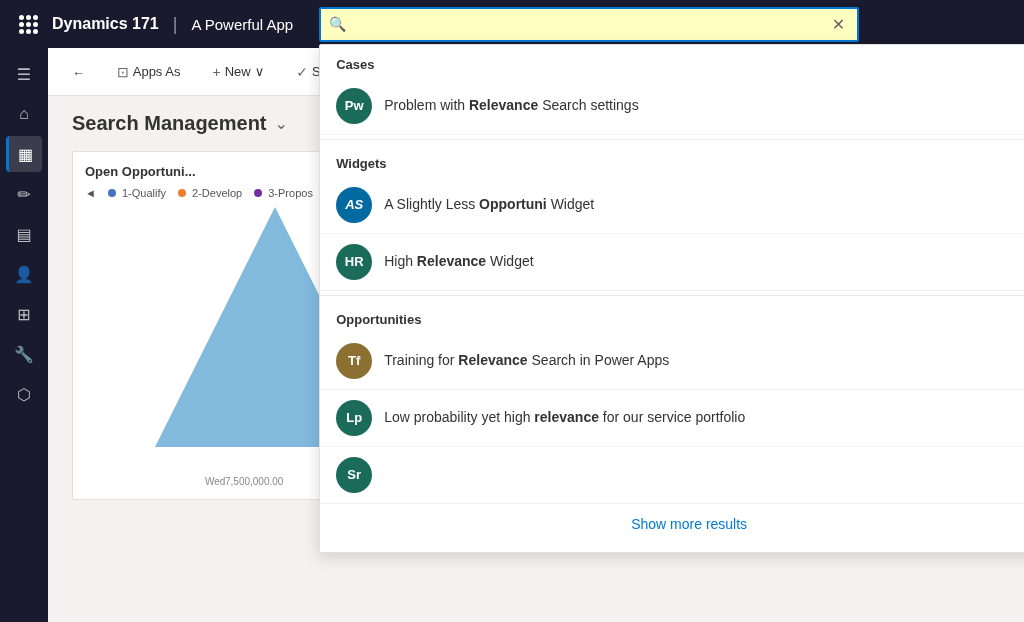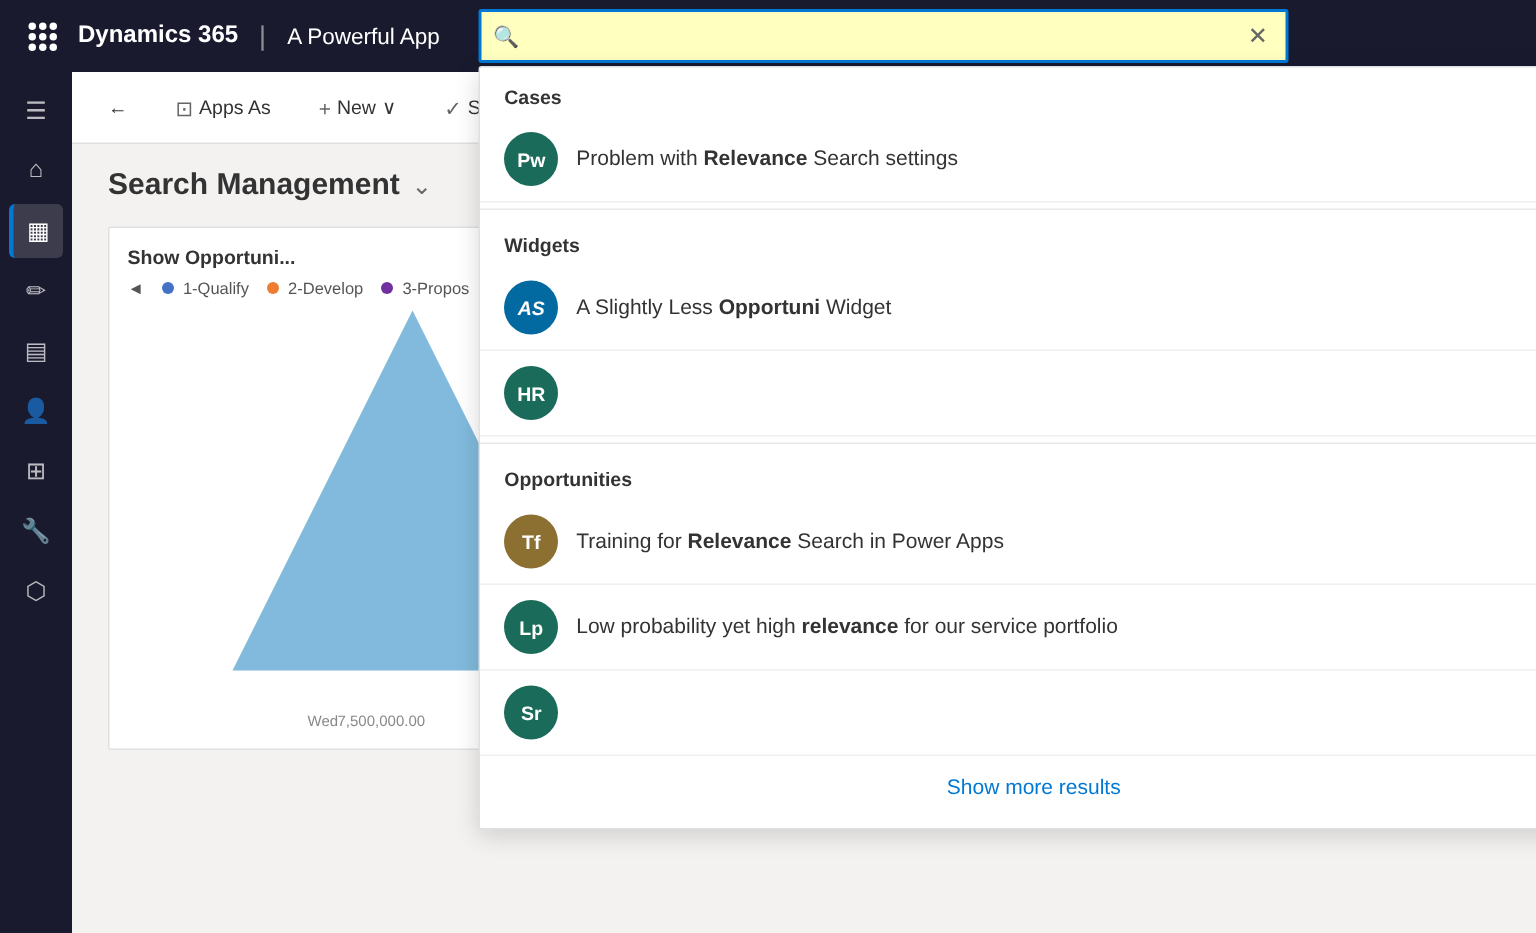--- a/index.html
+++ b/index.html
@@ -276,21 +276,21 @@
         <div class="dot"></div>
       <div class="dot"></div>
         <div class="dot"></div>
         <div class="dot"></div>
       <div class="dot"></div>
         <div class="dot"></div>
         <div class="dot"></div>
     </div>
   </div>
   <div class="brand-section">
-    <span class="brand-name">Dynamics 365</span>
+    <span class="brand-name">Dynamics 171</span>
     <span class="brand-divider">|</span>
     <span class="app-name">A Powerful App</span>
   </div>
 
   <div class="search-container">
     <div class="search-input-wrapper">
       <span class="search-icon-inner">🔍</span>
       <span class="search-clear">✕</span>
     </div>
 
@@ -301,20 +301,21 @@
           <span class="result-text">Problem with <strong>Relevance</strong> Search settings</span>
         </div>
         <hr class="section-divider">
         <div class="search-section-header">Widgets</div>
         <div class="search-result-item">
           <div class="result-avatar" style="background: #0369a1; font-style: italic;">AS</div>
           <span class="result-text">A Slightly Less <strong>Opportuni</strong> Widget</span>
         </div>
         <div class="search-result-item">
           <div class="result-avatar" style="background: rgb(27, 107, 90);">HR</div>
+          <span class="result-text">High <strong>Relevance</strong> Widget</span>
         </div>
         <hr class="section-divider">
         <div class="search-section-header">Opportunities</div>
         <div class="search-result-item">
           <div class="result-avatar" style="background: rgb(139, 112, 49);">Tf</div>
           <span class="result-text">Training for <strong>Relevance</strong> Search in Power Apps</span>
         </div>
         <div class="search-result-item">
           <div class="result-avatar" style="background: rgb(27, 107, 90);">Lp</div>
           <span class="result-text">Low probability yet high <strong>relevance</strong> for our service portfolio</span>
@@ -363,21 +364,21 @@
     </div>
 
     <div class="page-content">
       <div class="page-title-row">
         <span class="page-title">Search Management</span>
         <span class="page-title-chevron">⌄</span>
       </div>
 
       <div class="chart-section">
         <div class="chart-header">
-          <span class="chart-title">Show Opportuni...</span>
+          <span class="chart-title">Open Opportuni...</span>
           <div class="chart-expand">
             <span>⤢</span>
             <span>Expand Char</span>
           </div>
         </div>
         <div class="chart-legend">
           <span>◄</span>
           <span>
             <span class="legend-dot" style="background:#4472c4"></span>
             <span>1-Qualify</span>

